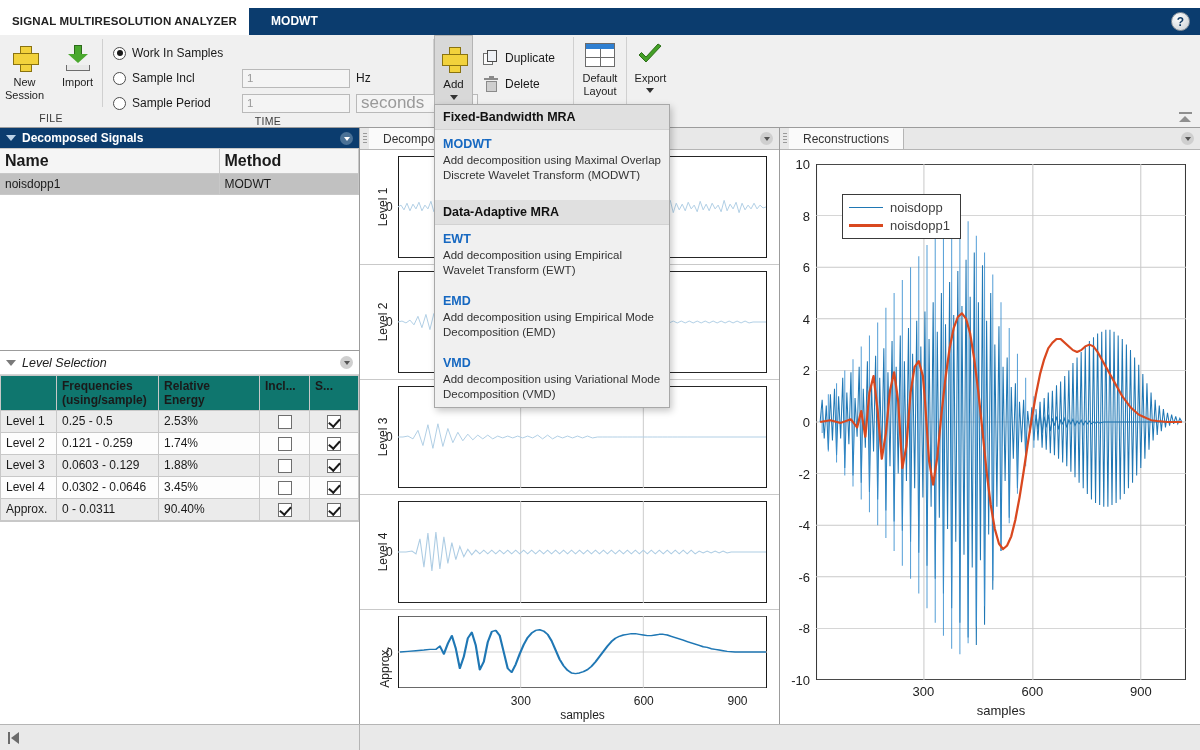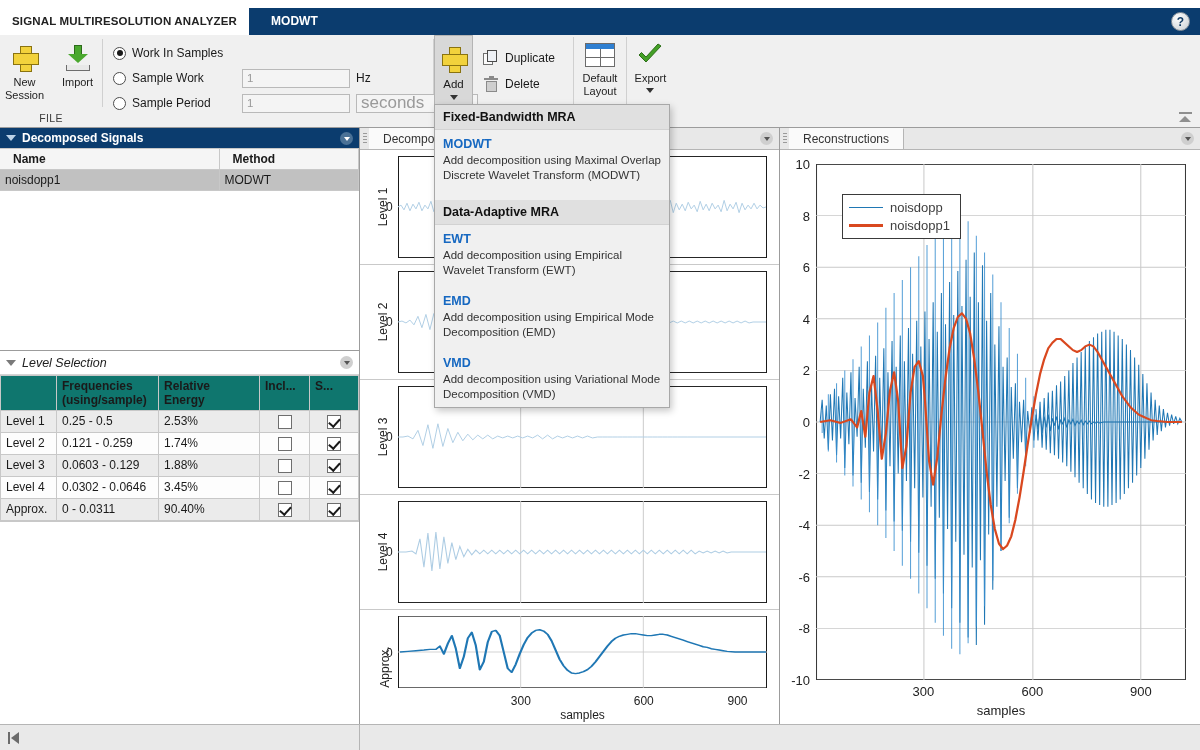--- a/index.html
+++ b/index.html
@@ -141,21 +141,21 @@
 
   .panel-head.light{ background:#fff; color:#222; border-bottom:1px solid #d5d5d5; height:24px;}
   .panel-head.light .tri{ border-top-color:#7a7a7a; }
   .panel-head.light .ttl{ font-weight:normal; font-size:12.5px;font-style:italic; }
   .panel-head.light .opt{ background:#cfcfcf; }
   .panel-head.light .opt::after{ border-top-color:#555; }
 
   table.grid{ border-collapse:collapse; width:100%; table-layout:fixed; font-size:12px;}
   table.grid th{
     background:#f5f5f5; border:1px solid #c8c8c8; border-left:none; text-align:left;
-    padding:3px 13px; font-weight:bold; color:#1a1a1a; font-size:12px; vertical-align:top;
+    padding:3px 5px; font-weight:bold; color:#1a1a1a; font-size:16px; vertical-align:top;
   }
   table.grid td{
     border:1px solid #c8c8c8; border-left:none; padding:3px 5px; color:#1a1a1a;
     background:#fff; white-space:nowrap; overflow:hidden; text-overflow:ellipsis;
   }
   table.grid tr.sel td{ background:#c1c1c1; }
 
   .sig-table-wrap{ flex:1; min-height:0; overflow:hidden; border-bottom:1px solid #9c9c9c; }
 
   .lvl-wrap{ flex:0 0 auto; }
@@ -297,34 +297,35 @@
     <div class="rsep"></div>
 
     <div class="rgroup" style="width:330px">
       <div class="rbody" style="flex-direction:column;padding-left:10px;gap:1px;">
         <div class="radio-row">
           <span class="radio on"></span>
           <label>Work In Samples</label>
         </div>
         <div class="radio-row">
           <span class="radio"></span>
-          <label style="width:104px">Sample Work</label>
+          <label style="width:104px">Sample Incl</label>
           <input class="tinput" type="text" readonly="" value="1" style="">
           <span class="unit">Hz</span>
         </div>
         <div class="radio-row">
           <span class="radio"></span>
           <label style="width:104px">Sample Period</label>
           <input class="tinput" type="text" readonly="" value="1" style="">
           <div class="tselect">
             <span class="cv">seconds</span>
             <span class="caret"></span>
           </div>
         </div>
       </div>
+      <div class="rlabel">TIME</div>
     </div>
 
     <div class="rsep"></div>
 
     <div class="rgroup" style="width:240px">
       <div class="rbody" style="align-items:flex-start;gap:0;padding-top:0;">
         <div class="addbtn">
           <div class="ico-plus" style="margin-top:6px">
               <div class="ico-plus-inner"></div>
             </div>

